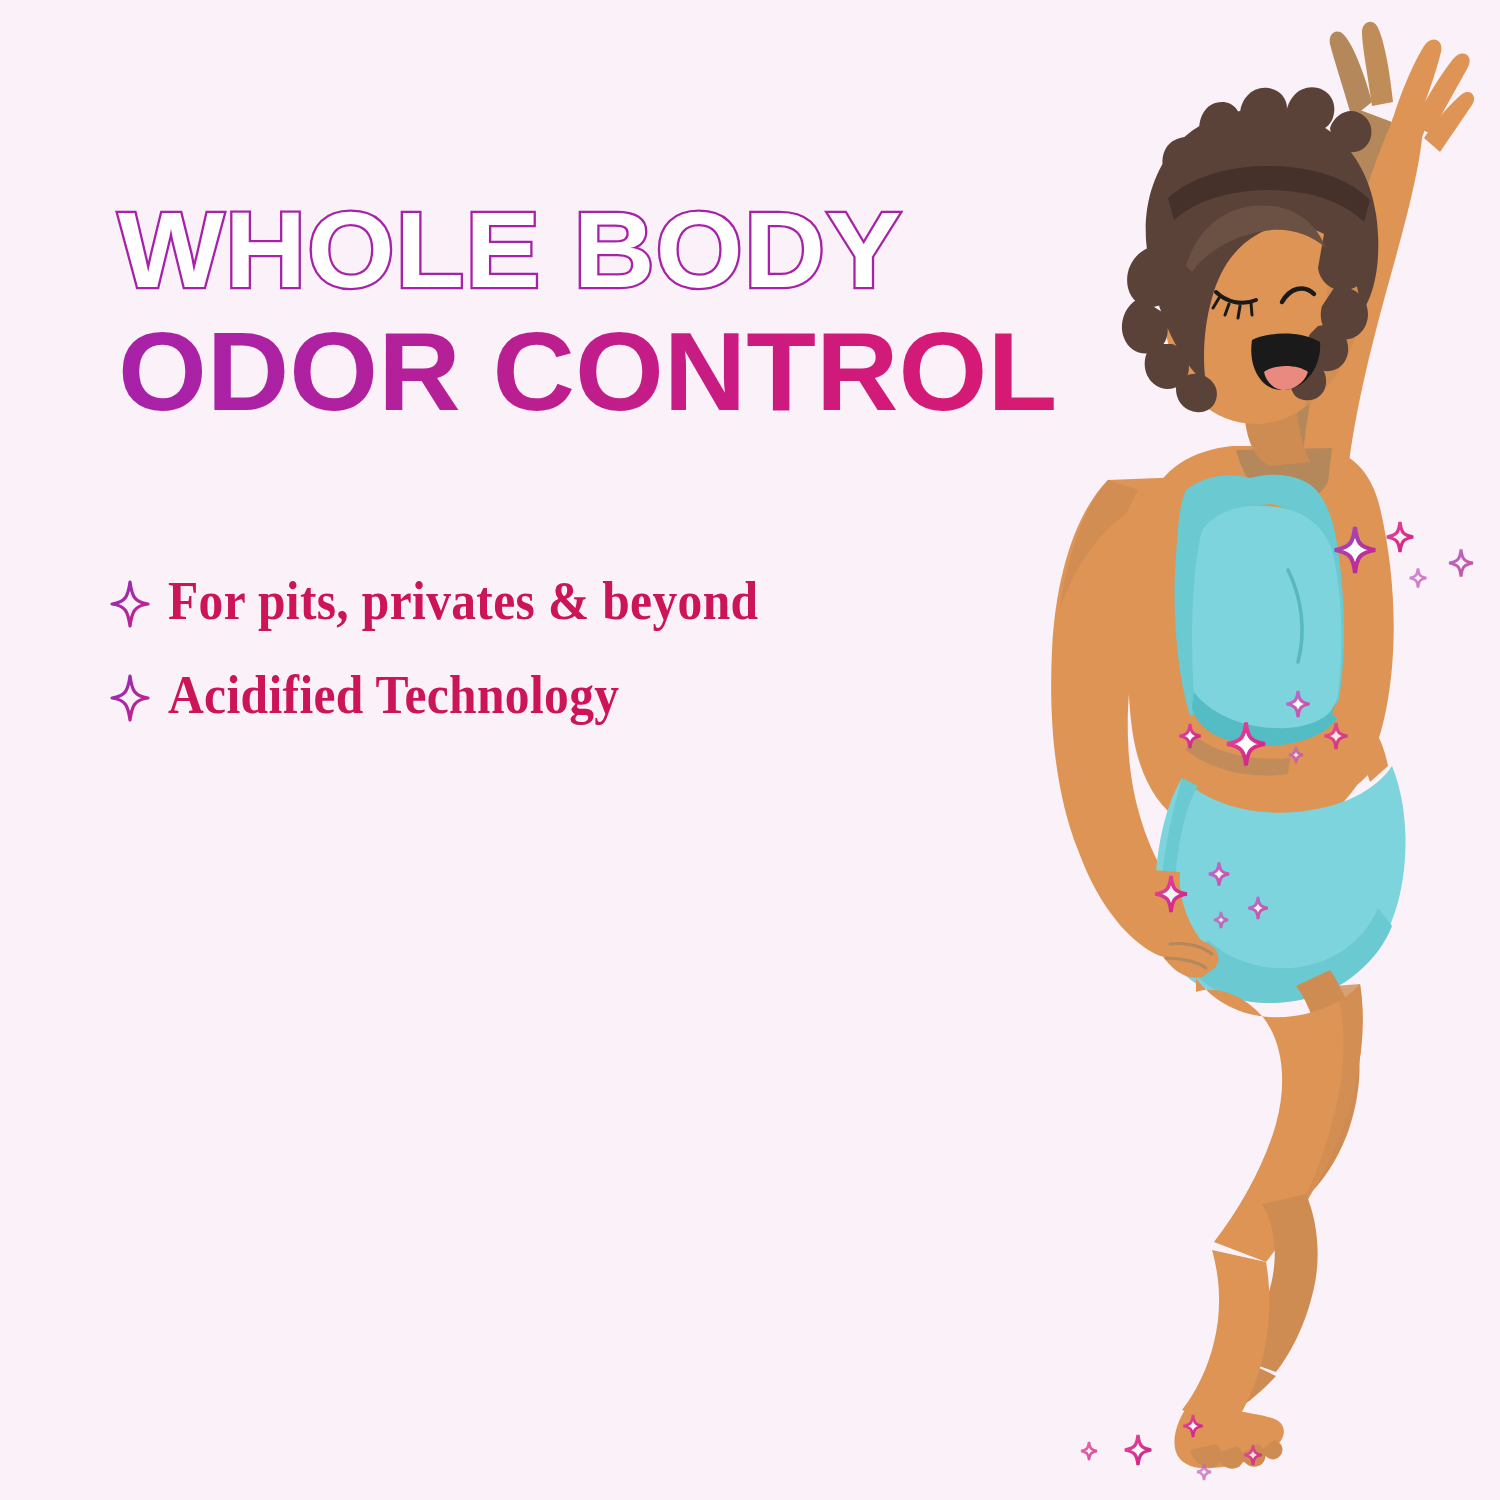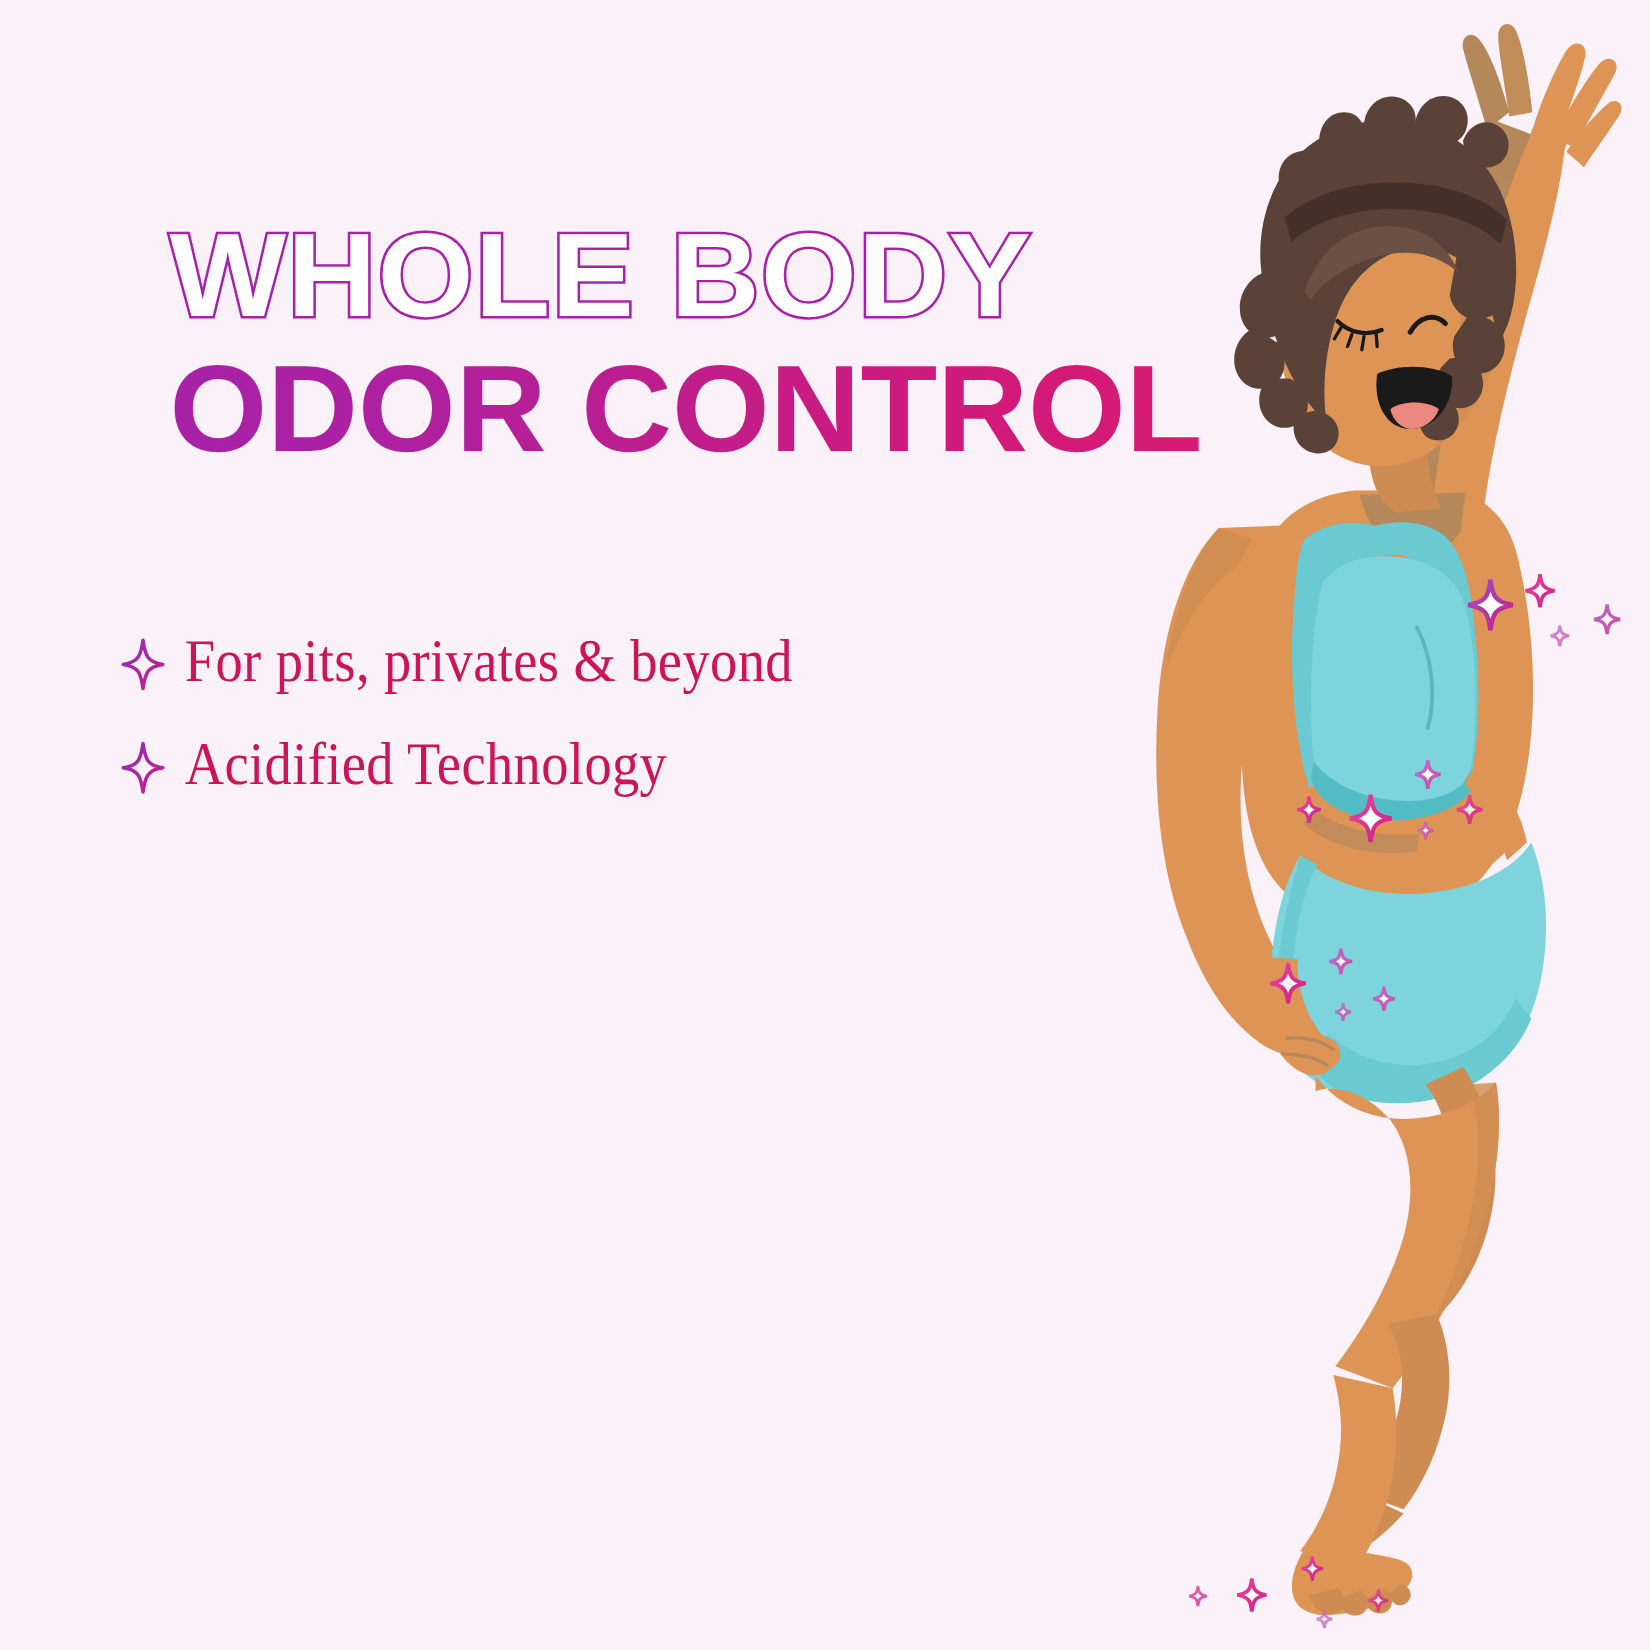--- a/index.html
+++ b/index.html
@@ -16,21 +16,20 @@
     overflow: hidden;
     font-family: "Liberation Sans", sans-serif;
   }
 
   
   .headline-block {
     position: absolute;
     left: 118px;
     top: 196px;
     width: 960px;
-    margin-left: 36px;
   }
 
   .headline-line1 {
     font-family: "Liberation Sans", sans-serif;
     font-weight: 700;
     font-size: 108px;
     line-height: 1.0;
     letter-spacing: 1px;
     margin: 0;
     color: #ffffff;
@@ -63,20 +62,21 @@
     position: absolute;
     left: 110px;
     top: 570px;
     width: 950px;
   }
 
   .bullet-row {
     display: flex;
     align-items: center;
     margin-bottom: 32px;
+    font-weight: bold;
   }
 
   .bullet-icon {
     flex: 0 0 auto;
     width: 44px;
     height: 52px;
     margin-right: 14px;
     margin-top: 10px;
   }
 

